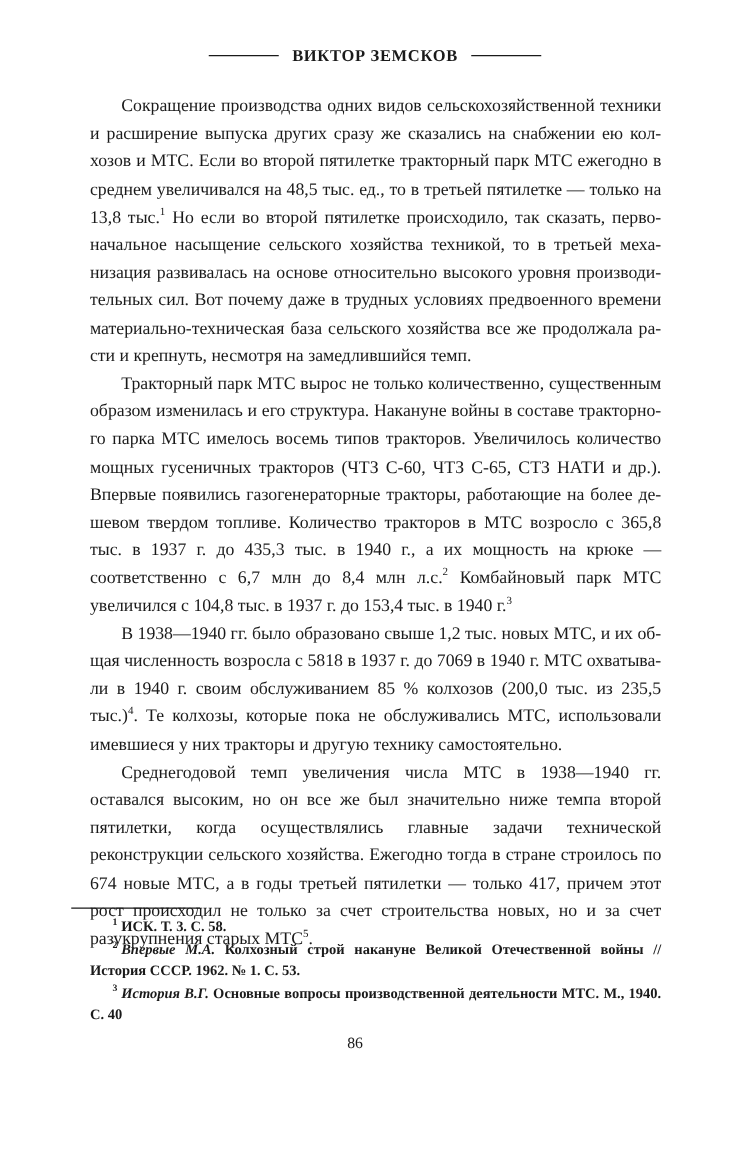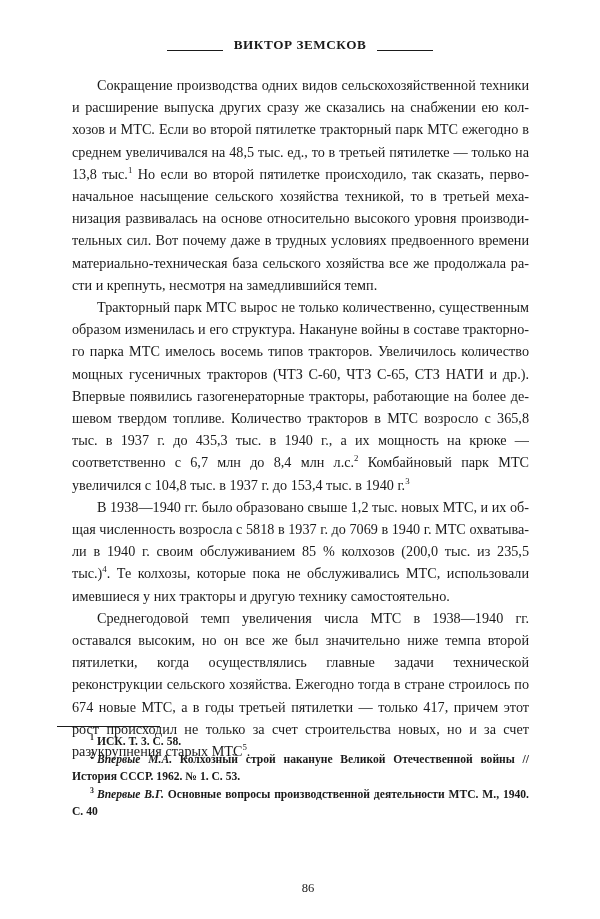--- a/index.html
+++ b/index.html
@@ -25,21 +25,21 @@
     box-sizing: border-box;
   }
 
   
   .running-header {
     position: absolute;
     left: 0;
     top: 38px;
     width: 600px;
     display: flex;
-    align-items: flex-end;
+    align-items: center;
     justify-content: center;
     gap: 11px;
   }
   .header-rule {
     width: 56px;
     height: 0;
     border-top: 1.6px solid #1a1a1a;
   }
   .header-title {
     font-size: 13.2px;
@@ -105,26 +105,25 @@
     margin-right: 3px;
   }
   .fn-author {
     font-style: italic;
   }
 
   
   .page-number {
     position: absolute;
     left: 0;
-    top: 882px;
+    top: 828px;
     width: 568px;
     text-align: center;
     font-size: 12.6px;
     line-height: 1;
-    padding-left: 24px;
   }
 </style>
 </head>
 <body>
 
 <div class="page">
 
   <div class="running-header">
     <span class="header-rule"></span>
     <span class="header-title">ВИКТОР ЗЕМСКОВ</span>
@@ -141,19 +140,19 @@
 
     <p class="para"><span>Среднегодовой темп увеличения числа МТС в 1938—1940 гг. оставался высоким, но он все же был значительно ниже темпа второй пятилетки, ког­да осуществлялись главные задачи технической реконструкции сельского хозяйства. Ежегодно тогда в стране строилось по 674 новые МТС, а в годы третьей пятилетки — только 417, причем этот рост происходил не только за счет строительства новых, но и за счет разукрупнения старых МТС</span><sup class="fn">5</sup><span>.</span></p>
 
   </div>
 
   <div class="footnote-block">
     <div class="footnote-rule"></div>
     <ul class="footnotes">
       <li class="footnote"><sup>1</sup><span class="fn-author"></span><span>ИСК. Т. 3. С. 58.</span></li>
       <li class="footnote"><sup>2</sup><span class="fn-author">Впервые М.А.</span><span> Колхозный строй накануне Великой Отечественной войны // История СССР. 1962. № 1. С. 53.</span></li>
-      <li class="footnote"><sup>3</sup><span class="fn-author">Впервые В.Г.</span><span> Основные вопросы производственной деятельности МТС. М., 1940. С. 40</span></li>
+      <li class="footnote"><sup>3</sup><span class="fn-author">История В.Г.</span><span> Основные вопросы производственной деятельности МТС. М., 1940. С. 40</span></li>
     </ul>
   </div>
 
   <div class="page-number">86</div>
 
 </div>
 
 </body></html>

